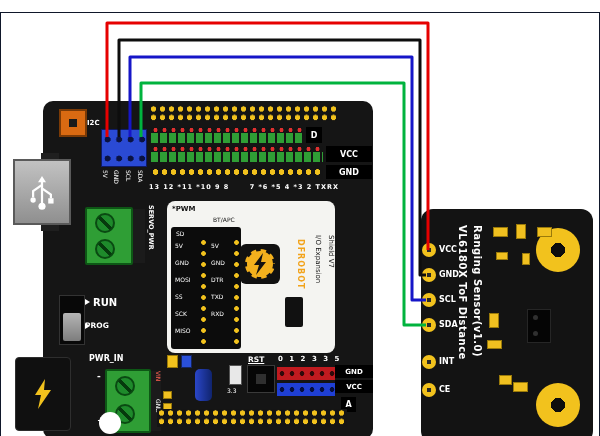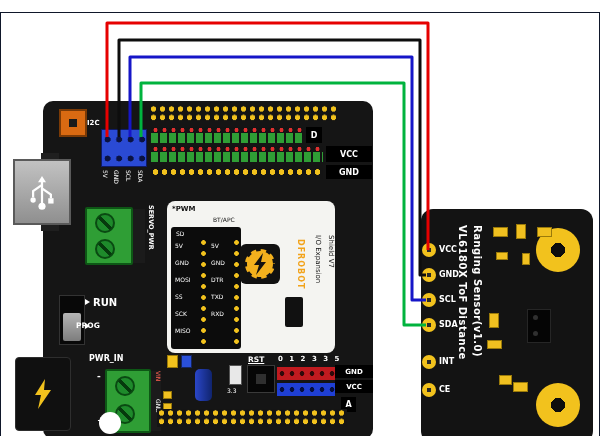--- a/index.html
+++ b/index.html
@@ -99,20 +99,25 @@
   </div>
   <div class="abs led-strip" style="left:150px; top:133px; width:172px; height:16px;"></div>
   <div class="blackbox" style="left:325px; top:133px; width:46px; height:16px; font-size:8px;">
     <span>VCC</span>
   </div>
   <div class="abs pin-strip1" style="left:150px; top:152px; width:172px; height:14px;"></div>
   <div class="blackbox" style="left:325px; top:152px; width:46px; height:14px; font-size:8px;">
     <span>GND</span>
   </div>
 
+  <div class="abs" style="left:148px; top:170px; width:190px; height:12px; display:flex; justify-content:space-between;
+              color:#fff; font-size:6.5px; font-weight:bold; letter-spacing:1px;">
+    <span>13 12 *11 *10 9 8</span>
+    <span>7 *6 *5 4 *3 2 TXRX</span>
+  </div>
 
   <div class="abs" style="left:166px; top:188px; width:168px; height:152px; background:#f4f4f1; border-radius:8px;"></div>
   <div class="lbl blk bold" style="left:171px; top:192px; font-size:7px;">*PWM</div>
   <div class="lbl blk" style="left:212px; top:203px; font-size:6px;">BT/APC</div>
 
   <div class="abs" style="left:170px; top:214px; width:70px; height:122px; background:#0c0c0c; border-radius:3px;"></div>
   <div class="lbl" style="left:175px; top:217px; font-size:6px;">SD</div>
   <div class="lbl" style="left:174px; top:229px; font-size:6px;">5V</div>
   <div class="lbl" style="left:174px; top:246px; font-size:6px;">GND</div>
   <div class="lbl" style="left:174px; top:263px; font-size:6px;">MOSI</div>
@@ -140,21 +145,21 @@
     <div>Shield V7</div>
   </div>
 
   <div class="abs" style="left:284px; top:284px; width:18px; height:30px; background:#111; border-radius:2px;"></div>
 
   <div class="abs" style="left:58px; top:282px; width:26px; height:50px; background:#080808; border:1px solid #333; box-sizing:border-box;"></div>
   <div class="abs" style="left:62px; top:300px; width:18px; height:28px; background:linear-gradient(#b5b5b5,#7d7d7d); border-radius:2px;"></div>
   <div class="tri" style="left:84px; top:286px;"></div>
   <div class="lbl bold" style="left:92px; top:284px; font-size:10px;">RUN</div>
   <div class="tri" style="left:84px; top:310px;"></div>
-  <div class="lbl bold" style="left:75px; top:308px; font-size:7.5px;">PROG</div>
+  <div class="lbl bold" style="left:84px; top:308px; font-size:7.5px;">PROG</div>
 
   <div class="abs" style="left:128px; top:196px; width:16px; height:54px; background:#1b1b1b;"></div>
   <div class="term" style="left:84px; top:194px; width:48px; height:58px;"></div>
   <div class="screw" style="left:94px; top:200px; width:20px; height:20px;"></div>
   <div class="screw" style="left:94px; top:226px; width:20px; height:20px;"></div>
   <div class="lbl vt bold" style="left:146px; top:192px; height:72px; font-size:6.5px;">SERVO_PWR</div>
 
   <div class="lbl bold" style="left:88px; top:341px; font-size:8px;">PWR_IN</div>
   <div class="abs" style="left:148px; top:358px; width:12px; height:60px; background:#1b1b1b;"></div>
   <div class="term" style="left:104px; top:356px; width:46px; height:64px;"></div>

